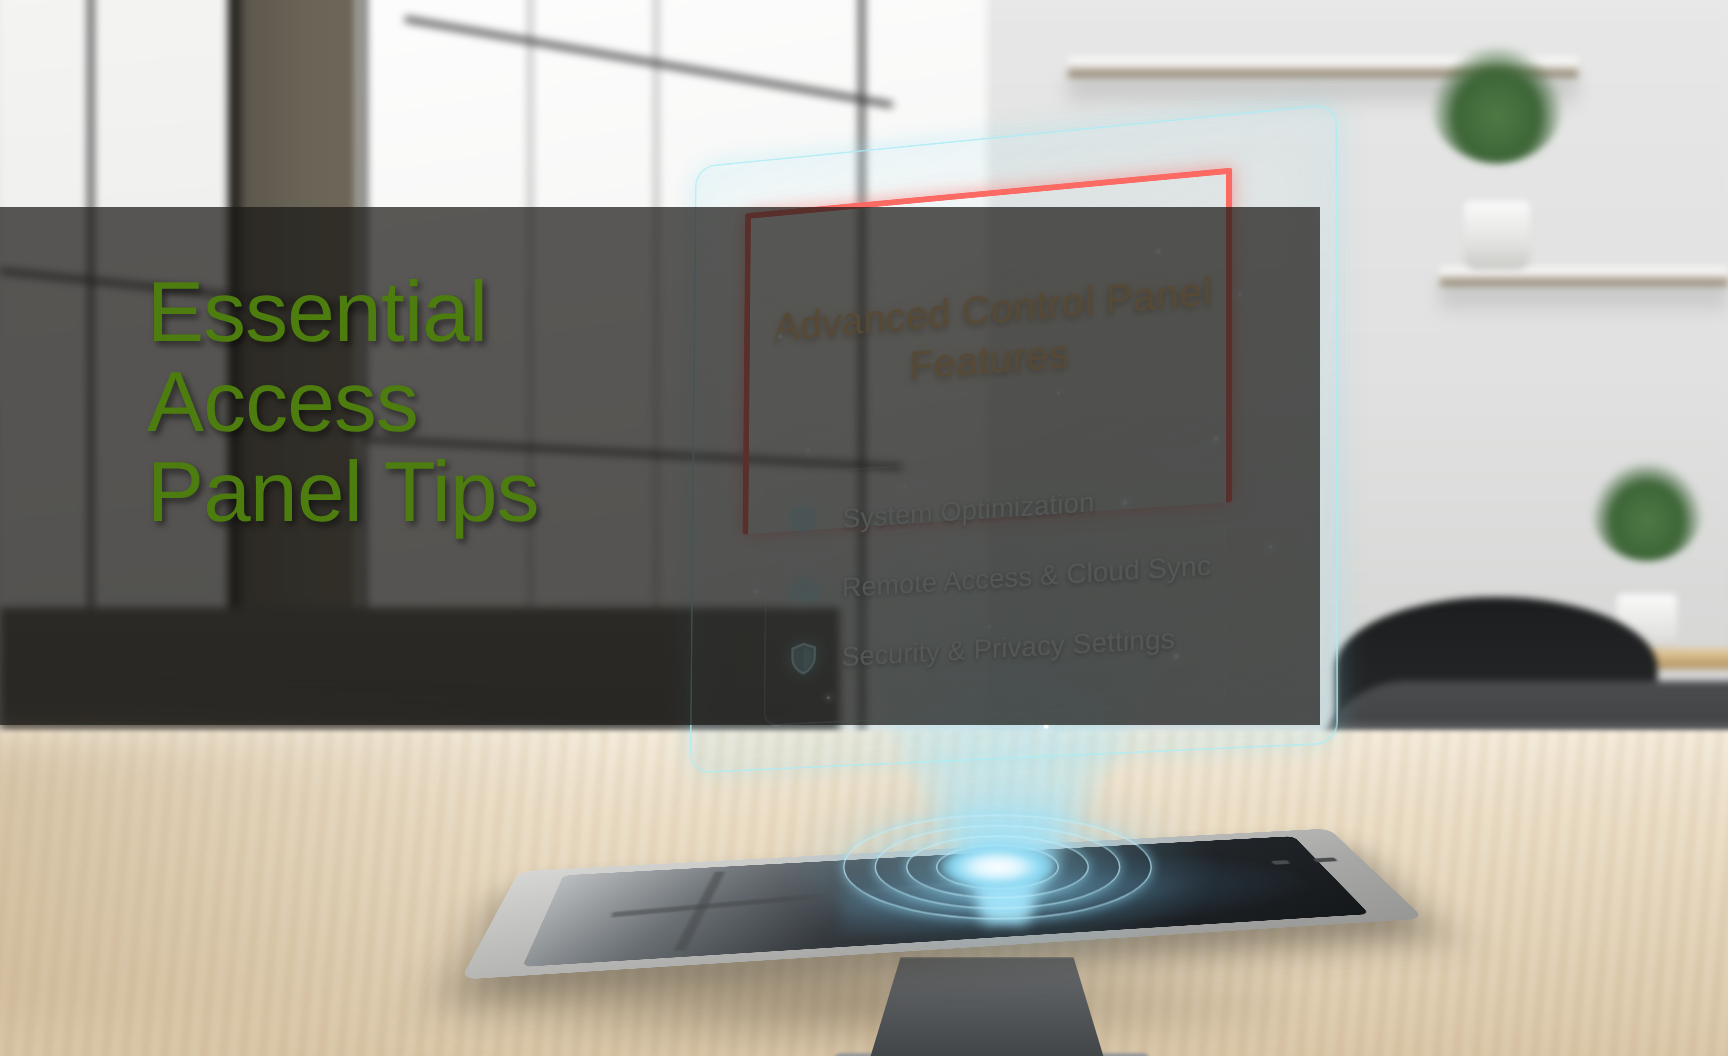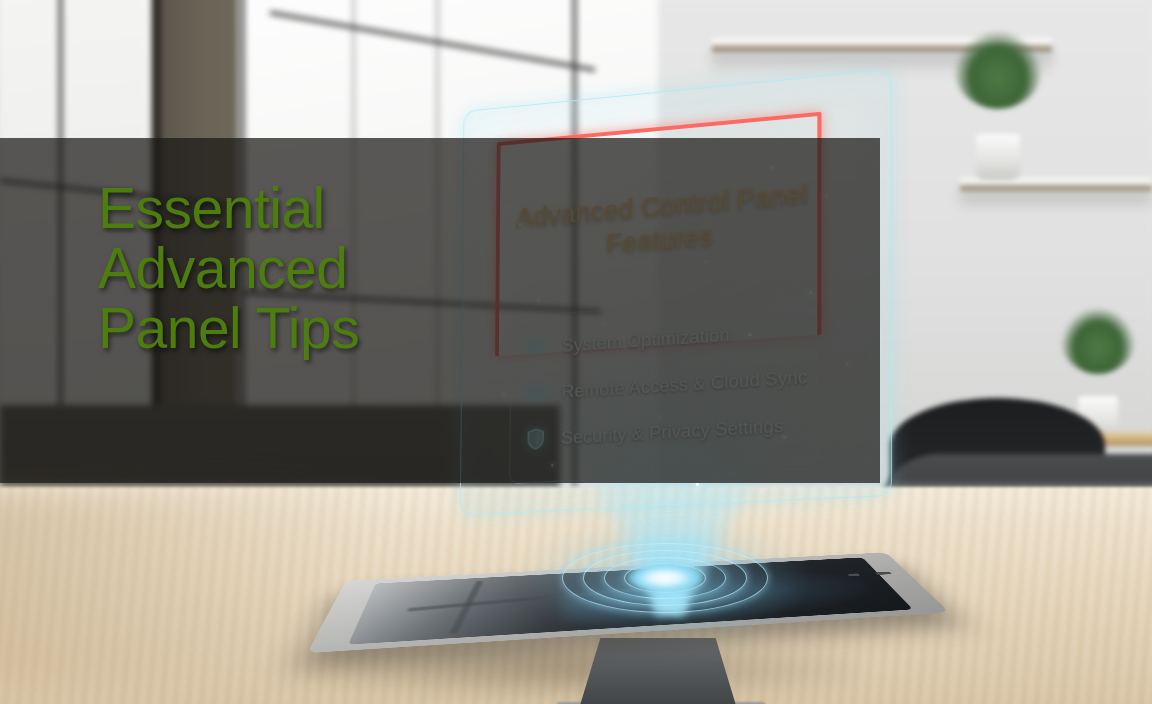--- a/index.html
+++ b/index.html
@@ -463,18 +463,18 @@
     <span class="sparkle" style="left:330px;top:356px;width:3px;height:3px;"></span>
     <span class="sparkle" style="left:96px;top:372px;width:2px;height:2px;"></span>
     <span class="sparkle" style="left:244px;top:398px;width:2.5px;height:2.5px;"></span>
     <span class="sparkle" style="left:372px;top:120px;width:2px;height:2px;"></span>
   </div>
 
   <div class="overlay-band"></div>
 
   <div class="headline">
     <span>Essential</span>
-    <span>Advanced</span>
+    <span>Access</span>
     <span>Panel Tips</span>
   </div>
 
 
 </div>
 
 </body></html>

